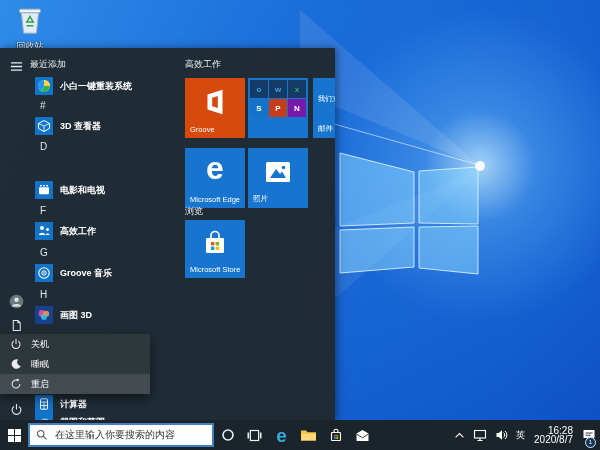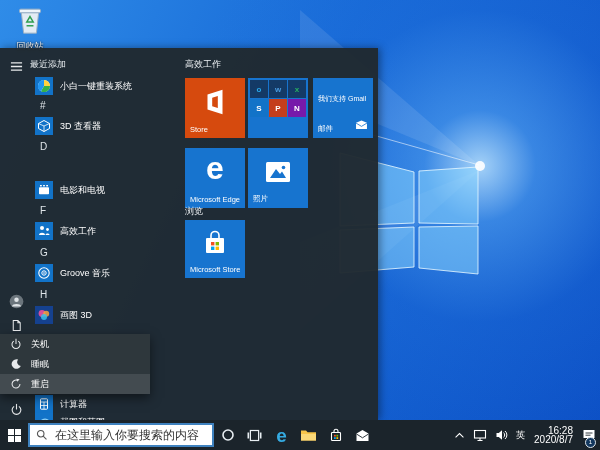--- a/index.html
+++ b/index.html
@@ -8,28 +8,28 @@
   
   .wallpaper{position:absolute;inset:0;
     background:
       radial-gradient(circle at 480px 166px, rgba(190,230,255,.85) 0%, rgba(90,170,245,.55) 10%, rgba(40,120,225,.25) 28%, rgba(0,0,0,0) 55%),
       linear-gradient(115deg,#2f8ce8 0%,#1668d6 45%,#0b4ec4 100%);}
   .wallpaper svg{position:absolute;left:0;top:0;}
   
   .recycle{position:absolute;left:6px;top:3px;width:48px;text-align:center;}
   .recycle .lbl{display:block;margin-top:1px;font-size:9px;color:#fff;text-shadow:0 1px 2px rgba(0,0,0,.9),0 0 2px rgba(0,0,0,.7);}
   
-  .start-menu{position:absolute;left:0;top:48px;width:378px;height:372px;background:rgba(32,41,47,.97);z-index:5;overflow:hidden;box-shadow:2px 0 8px rgba(0,0,0,.4);}
+  .start-menu{position:absolute;left:0;top:48px;width:335px;height:372px;background:rgba(32,41,47,.97);z-index:5;overflow:hidden;box-shadow:2px 0 8px rgba(0,0,0,.4);}
   .rail{position:absolute;left:0;top:0;width:30px;height:100%;}
   .rail .ricon{position:absolute;left:8px;width:16px;height:16px;display:flex;align-items:center;justify-content:center;cursor:pointer;}
   .apps{position:absolute;left:30px;top:0;width:152px;height:100%;}
   .hdr-row,.letter-row,.app-row{position:absolute;left:0;width:150px;color:#fff;}
   .hdr-row{font-size:9px;color:#e8edf0;}
   .letter-row{font-size:10px;padding-left:10px;color:#dfe5e9;}
-  .app-row{display:flex;align-items:center;height:18px;cursor:pointer;}
+  .app-row{display:flex;align-items:center;height:18px;cursor:pointer;font-weight:bold;}
   .app-row .ai{width:18px;height:18px;margin-left:5px;flex:0 0 18px;display:flex;align-items:center;justify-content:center;background:#1273c8;}
   .app-row .ai.dark{background:#15418f;}
   .app-row .al{margin-left:7px;font-size:9px;white-space:nowrap;}
   
   .popup{position:absolute;left:0;top:286px;width:150px;height:60px;background:#2e373c;box-shadow:0 4px 10px rgba(0,0,0,.5);z-index:8;}
   .popup .prow{height:20px;display:flex;align-items:center;color:#fff;font-size:9px;cursor:pointer;}
   .popup .prow.hl{background:#434b50;}
   .popup .pic{width:14px;height:14px;margin:0 8px 0 9px;display:flex;align-items:center;justify-content:center;}
   
   .tiles{position:absolute;left:182px;top:0;width:196px;height:100%;}
@@ -42,21 +42,21 @@
   .folder-grid{position:absolute;left:2px;top:2px;display:grid;grid-template-columns:repeat(3,18px);grid-auto-rows:18px;gap:1px;}
   .mini{display:flex;align-items:center;justify-content:center;font-size:8px;font-weight:bold;color:#fff;}
   .mail-promo{position:absolute;left:5px;top:16px;width:52px;font-size:7px;color:#fff;}
   .mail-env{position:absolute;right:5px;bottom:4px;}
   
   .taskbar{position:absolute;left:0;top:420px;width:600px;height:30px;background:#1b242b;z-index:20;display:flex;align-items:center;}
   .tb-btn{width:28px;height:30px;display:flex;align-items:center;justify-content:center;cursor:pointer;flex:0 0 auto;}
   .win-grid{display:grid;grid-template-columns:6px 6px;grid-auto-rows:6px;gap:1px;}
   .win-grid i{background:#fff;display:block;}
   .searchbox{position:relative;width:186px;height:24px;background:#fff;border:2px solid #3f82bf;box-sizing:border-box;display:flex;align-items:center;flex:0 0 auto;}
-  .searchbox input{border:0;outline:none;width:150px;font-size:12px;color:#222;background:transparent;font-family:Liberation Sans, sans-serif;}
+  .searchbox input{border:0;outline:none;width:150px;font-size:10px;color:#222;background:transparent;font-family:Liberation Mono, monospace;}
   .searchbox input::placeholder{color:#333;opacity:1;}
   .searchbox .mag{margin:0 5px 0 6px;display:flex;}
   .tb-ico{width:27px;height:30px;display:flex;align-items:center;justify-content:center;cursor:pointer;flex:0 0 auto;}
   .edge-e{font-size:19px;font-weight:bold;color:#35abe2;line-height:19px;}
   .tray{margin-left:auto;display:flex;align-items:center;height:30px;}
   .tray .titem{display:flex;align-items:center;justify-content:center;cursor:pointer;height:30px;padding:0 4px;}
   .lang{font-size:9px;color:#fff;}
   .clock{text-align:right;color:#fff;font-size:10px;line-height:9px;padding:0 5px;cursor:pointer;}
   .notif{position:relative;padding:0 8px 0 4px;}
   .badge{position:absolute;right:4px;bottom:2px;width:9px;height:9px;border-radius:50%;background:#12375e;border:1px solid #dfe7ee;color:#fff;font-size:6px;line-height:9px;text-align:center;}
@@ -253,21 +253,21 @@
 
     <div class="tiles">
       <div class="group-title" style="left:3px;top:10px">高效工作</div>
 
       <div class="tile office" style="left:3px;top:30px">
         <span class="center-ic">
           <svg width="30" height="32" viewBox="0 0 32 32">
               <path fill-rule="evenodd" d="M8,8 L24,3 L24,29 L8,24 Z M13,11.5 L19,9.5 L19,22.5 L13,20.5 Z" fill="#fff"></path>
             </svg>
         </span>
-        <span class="tlabel">Store</span>
+        <span class="tlabel">Groove</span>
       </div>
 
       <div class="tile" style="left:66px;top:30px">
         <div class="folder-grid">
           <span class="mini" style="background:#143a66;color:#28a8ea">o</span>
           <span class="mini" style="background:#143a66;color:#4a9bdf">w</span>
           <span class="mini" style="background:#143a66;color:#27ae60">x</span>
           <span class="mini" style="background:#1273c8">S</span>
           <span class="mini" style="background:#c43e1c">P</span>
           <span class="mini" style="background:#7719aa">N</span>

